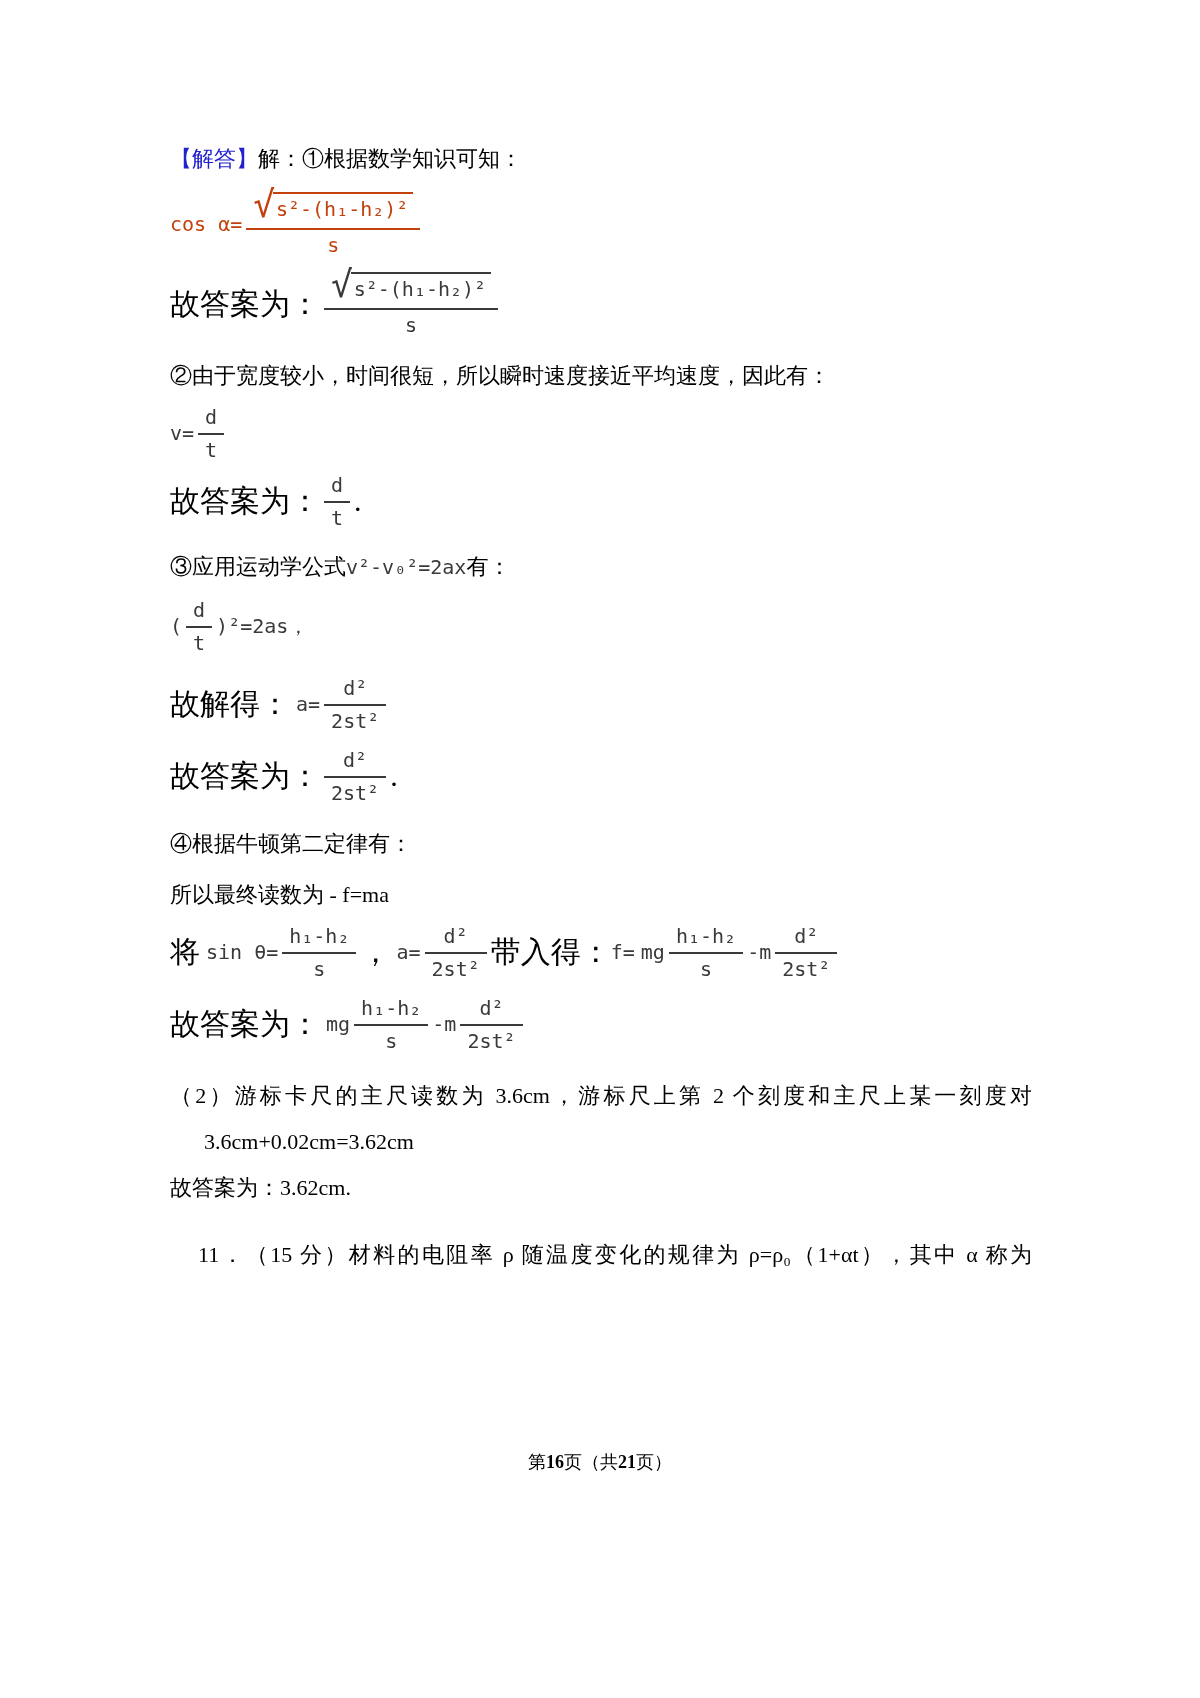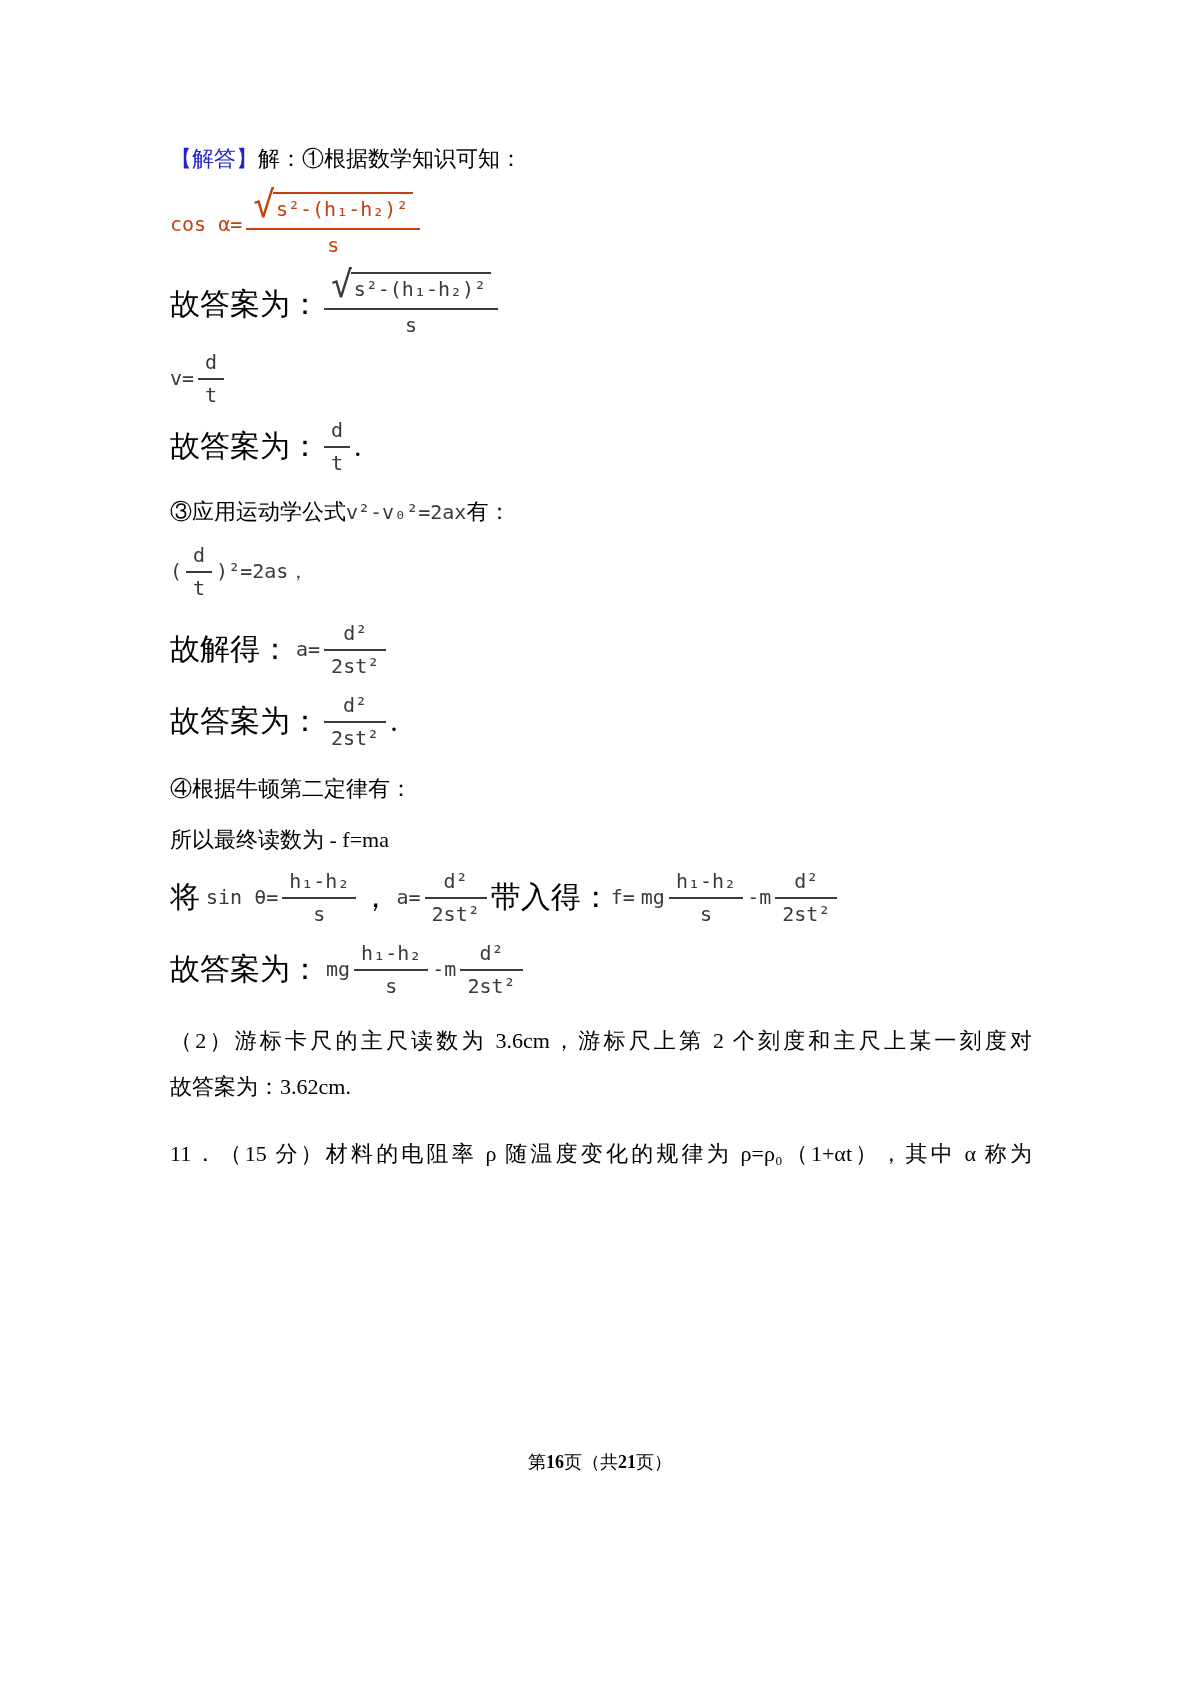--- a/index.html
+++ b/index.html
@@ -20,21 +20,21 @@
   .frac { display:inline-block; text-align:center; vertical-align:middle; margin:0 4px; }
   .frac .num { display:block; border-bottom:2px solid currentColor; padding:1px 7px 4px; }
   .frac .den { display:block; padding:3px 7px 0; }
   .sqrt { display:inline-flex; align-items:flex-start; }
   .sqrt .rad { font-size:1.8em; line-height:0.85; transform:translateY(-2px); margin-right:-2px; }
   .sqrt .rbody { border-top:2px solid currentColor; padding:3px 5px 0 3px; }
   .gap-s { margin-left:6px; }
   
   .mt12 { margin-top:12px; } .mt14 { margin-top:14px; } .mt16 { margin-top:16px; }
   .mt20 { margin-top:20px; } .mt22 { margin-top:22px; }
-  .mt10 { margin-top:10px; } .mt34 { margin-top:34px; } .mt18 { margin-top:18px; }
+  .mt10 { margin-top:10px; } .mt34 { margin-top:34px;margin-left:28px; } .mt18 { margin-top:18px; }
   .mt6 { margin-top:6px; } .mt4 { margin-top:4px; }
   
   .hang { margin-left:34px; }
   .hang .first { margin-left:-34px; }
   .para { line-height:2.1; }
   .jl { text-align:justify; text-align-last:justify; }
   .footer {
     position:absolute; left:0; right:0; top:1450px; text-align:center;
     font-size:18px; color:#000;
   }
@@ -69,20 +69,23 @@
         <span class="num">
           <span class="sqrt">
             <span class="rad">√</span>
             <span class="rbody">s²-(h₁-h₂)²</span>
           </span>
         </span>
         <span class="den">s</span>
       </span>
     </div>
 
+    <div class="line mt22">
+      <span>②由于宽度较小，时间很短，所以瞬时速度接近平均速度，因此有：</span>
+    </div>
 
     <div class="formula-row mt12" style="color: rgb(58, 58, 58);">
       <span>v=</span>
       <span class="frac">
         <span class="num">d</span>
         <span class="den">t</span>
       </span>
     </div>
 
     <div class="formula-row mt10" style="color: rgb(58, 58, 58);">
@@ -171,20 +174,21 @@
       <span>-</span>
       <span>m</span>
       <span class="frac">
         <span class="num">d²</span>
         <span class="den">2st²</span>
       </span>
     </div>
 
     <div class="hang para mt20">
       <div class="first jl">（2）游标卡尺的主尺读数为 3.6cm，游标尺上第 2 个刻度和主尺上某一刻度对</div>
+      <div>3.6cm+0.02cm=3.62cm</div>
     </div>
 
     <div class="line mt6">
       <span>故答案为：3.62cm.</span>
     </div>
 
     <div class="hang para mt4">
     </div>
 
     <div class="line jl mt34">11．（15 分）材料的电阻率 ρ 随温度变化的规律为 ρ=ρ₀（1+αt），其中 α 称为</div>

